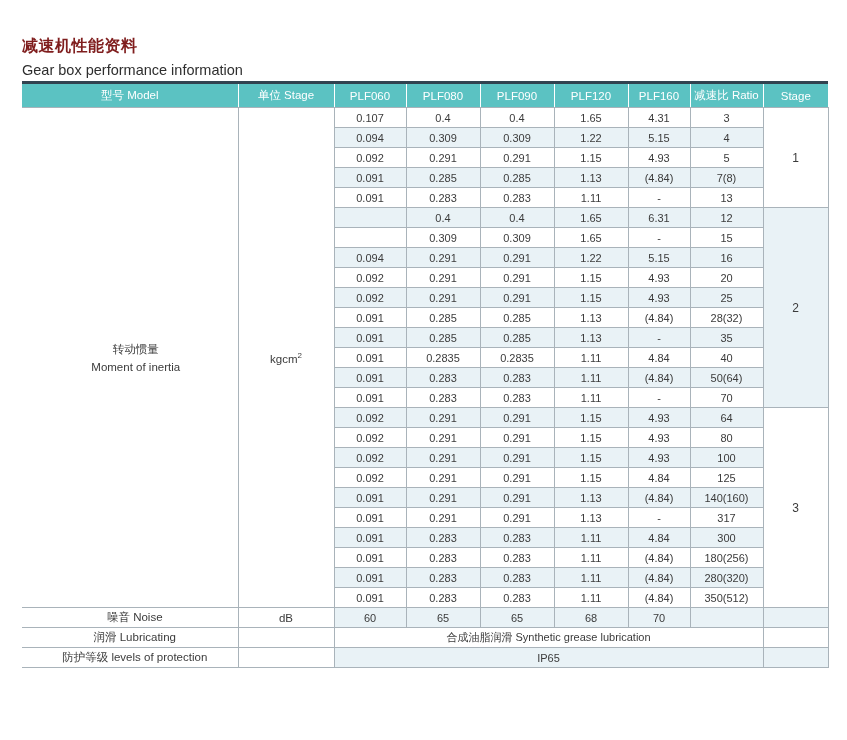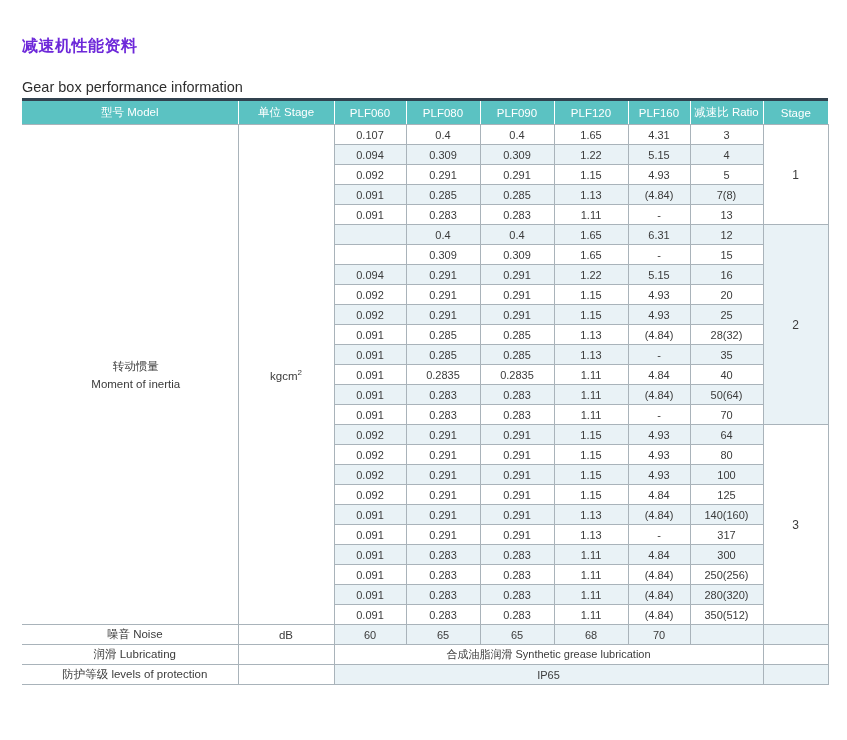--- a/index.html
+++ b/index.html
@@ -7,27 +7,27 @@
   body {
     background:#ffffff;
     font-family:"Liberation Sans", sans-serif;
     color:#3b3b3b;
     overflow:hidden;
   }
   .page { padding:36px 19px 0 22px; }
   .title-zh {
     font-size:16px;
     font-weight:bold;
-    color:#6d28d9;
+    color:#7f1d1d;
     letter-spacing:0.5px;
   }
   .title-en {
     font-size:14.5px;
     color:#2e2e2e;
-    margin-top:22px;
+    margin-top:5px;
   }
   table.perf-table {
     border-collapse:collapse;
     table-layout:fixed;
     width:806px;
     margin-top:3px;
     border-top:3px solid var(--top-border, #31424f);
   }
   .perf-table th {
     background:var(--header-bg, #5bc2c2);
@@ -279,21 +279,21 @@
           <td>1.11</td>
           <td>4.84</td>
           <td>300</td>
         </tr>
         <tr>
           <td>0.091</td>
           <td>0.283</td>
           <td>0.283</td>
           <td>1.11</td>
           <td>(4.84)</td>
-          <td>250(256)</td>
+          <td>180(256)</td>
         </tr>
         <tr>
           <td>0.091</td>
           <td>0.283</td>
           <td>0.283</td>
           <td>1.11</td>
           <td>(4.84)</td>
           <td>280(320)</td>
         </tr>
         <tr>

